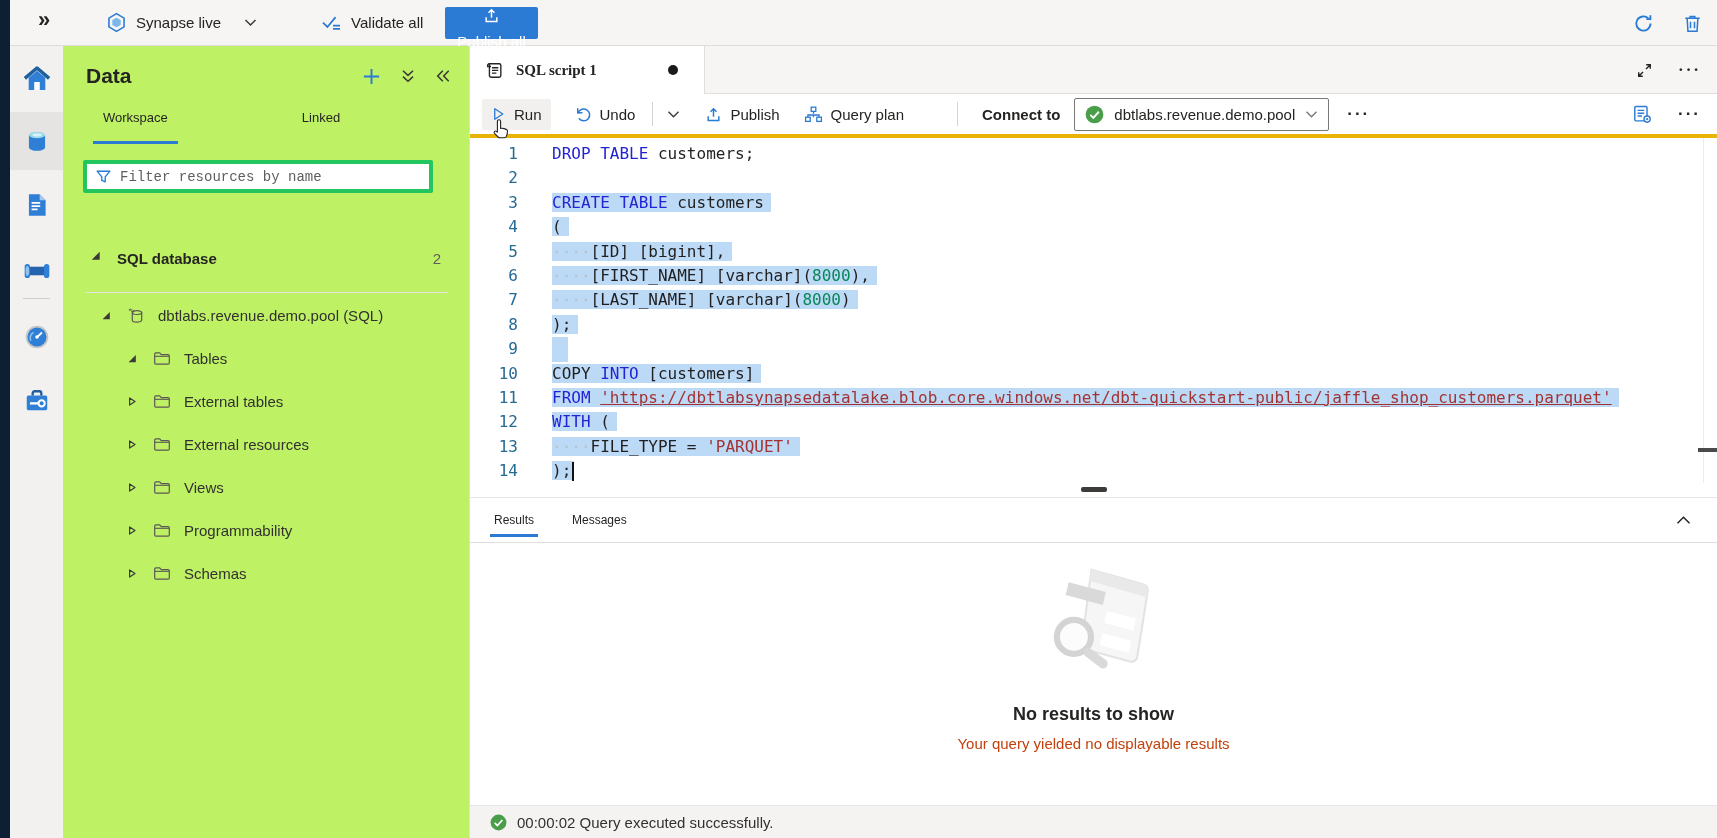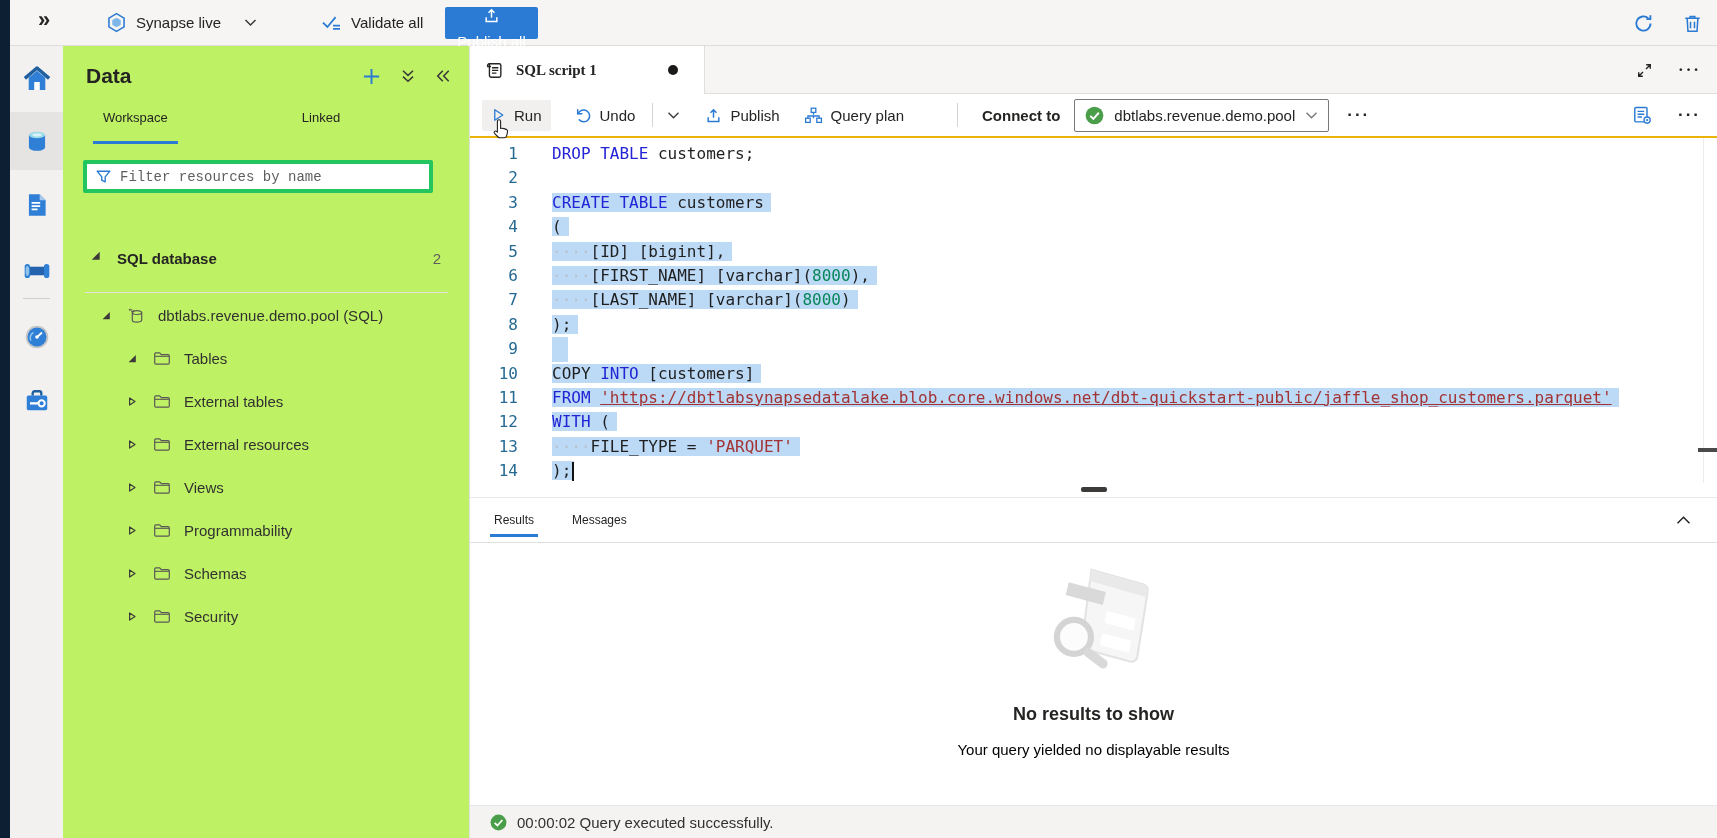--- a/index.html
+++ b/index.html
@@ -65,21 +65,21 @@
   .tabbar { position:absolute; left:0; top:0; width:100%; height:48px; background:#f6f5f4; border-bottom:1px solid #e1dfdd;font-family:Liberation Serif, serif; }
   .doc-tab { position:absolute; left:0; top:0; height:48px; width:235px; background:#fff;
     border-right:1px solid #e1dfdd; display:flex; align-items:center; cursor:pointer; }
   .doc-tab .ticn { margin-left:15px; display:flex; }
   .doc-tab .tname { margin-left:12px; font-size:15px; font-weight:700; }
   .dirty-dot { position:absolute; right:26px; width:10px; height:10px; border-radius:50%; background:#1b1a19; }
   .tabbar-right { position:absolute; right:16px; top:0; height:48px; display:flex; align-items:center; gap:26px; }
   .ellip { font-size:17px; letter-spacing:2px; color:#252423; font-weight:bold; cursor:pointer; }
 
   .toolbar { position:absolute; left:0; top:48px; width:100%; height:44px; background:#fff;
-    border-bottom:2px solid #eab308; display:flex; align-items:center; font-size:15px; }
+    border-bottom:4px solid #eab308; display:flex; align-items:center; font-size:15px; }
   .tool { display:flex; align-items:center; gap:8px; cursor:pointer; padding:7px 9px; border-radius:2px; }
   .tool.hovered { background:#f1f0ef; }
   .tool-run { margin-left:12px; }
   .tool-undo { margin-left:14px; }
   .tool-sep { width:1px; height:24px; background:#d6d4d2; margin:0 8px; }
   .tool-chev { padding:7px 6px; cursor:pointer; display:flex; }
   .connect-label { font-weight:700; margin:0 14px 0 16px; }
   .pool-select { height:33px; border:1px solid #7a7874; border-radius:2px; background:#fff;
     display:flex; align-items:center; gap:10px; padding:0 10px; cursor:pointer; }
   .pool-select .pool-name { font-size:15px; color:#252423; }
@@ -114,21 +114,21 @@
   .results-tabs { position:absolute; left:0; top:451px; width:100%; height:46px;
     border-top:1px solid #e9e8e7; border-bottom:1px solid #e1dfdd; display:flex; align-items:center; }
   .r-tab { font-size:12px; padding:9px 4px; margin-left:20px; cursor:pointer; position:relative; }
   .r-tab.t2 { margin-left:30px; }
   .r-tab.active { font-weight:400; }
   .r-tab.active::after { content:""; position:absolute; left:0; right:0; bottom:-1px; height:3px; background:#2b7bd4; }
   .r-collapse { position:absolute; right:26px; cursor:pointer; display:flex; }
   .results-body { position:absolute; left:0; top:497px; width:100%; height:262px; background:#fff; text-align:center; }
   .empty-illustration { margin-top:14px; }
   .empty-title { font-size:18px; font-weight:700; color:#252423; margin-top:8px; }
-  .empty-sub { font-size:15px; color:#000000; margin-top:16px; }
+  .empty-sub { font-size:15px; color:#c2410c; margin-top:10px; }
 
   
   .statusbar { position:absolute; left:0; top:759px; width:100%; height:33px; background:#f4f3f2;
     border-top:1px solid #e7e6e5; display:flex; align-items:center; gap:10px; padding-left:20px; }
   .statusbar .msg { font-size:15px; color:#323130; }
 
   .cursor-pointer { position:absolute; left:492px; top:118px; z-index:50; pointer-events:none; }
 </style>
 </head>
 <body>
@@ -393,34 +393,20 @@
               <path d="M2.6 1.4 8 5 2.6 8.6Z" fill="none" stroke="#3b3a39" stroke-width="1.2" stroke-linejoin="round"></path>
             </svg>
           </span>
           <span class="ticon">
             <svg width="18" height="15" viewBox="0 0 17 15">
               <path d="M1.2 3.1c0-.7.5-1.2 1.2-1.2h3.8l1.6 1.7h6.8c.7 0 1.2.5 1.2 1.2v7.1c0 .7-.5 1.2-1.2 1.2H2.4c-.7 0-1.2-.5-1.2-1.2Z" fill="none" stroke="#5a5856" stroke-width="1.2"></path>
               <path d="M1.4 5.3h14.2" stroke="#5a5856" stroke-width="1.1"></path>
             </svg>
           </span>
           <span class="tlabel">Schemas</span>
-        </div>
-        <div class="tree-row lvl2">
-          <span class="twisty">
-            <svg width="11" height="11" viewBox="0 0 10 10">
-              <path d="M2.6 1.4 8 5 2.6 8.6Z" fill="none" stroke="#3b3a39" stroke-width="1.2" stroke-linejoin="round"></path>
-            </svg>
-          </span>
-          <span class="ticon">
-            <svg width="18" height="15" viewBox="0 0 17 15">
-              <path d="M1.2 3.1c0-.7.5-1.2 1.2-1.2h3.8l1.6 1.7h6.8c.7 0 1.2.5 1.2 1.2v7.1c0 .7-.5 1.2-1.2 1.2H2.4c-.7 0-1.2-.5-1.2-1.2Z" fill="none" stroke="#5a5856" stroke-width="1.2"></path>
-              <path d="M1.4 5.3h14.2" stroke="#5a5856" stroke-width="1.1"></path>
-            </svg>
-          </span>
-          <span class="tlabel">Security</span>
         </div>
       </div>
   </aside>
 
   <main class="editor">
 
     <div class="tabbar">
       <div class="doc-tab">
         <span class="ticn">
           <svg width="19" height="19" viewBox="0 0 18 18">

